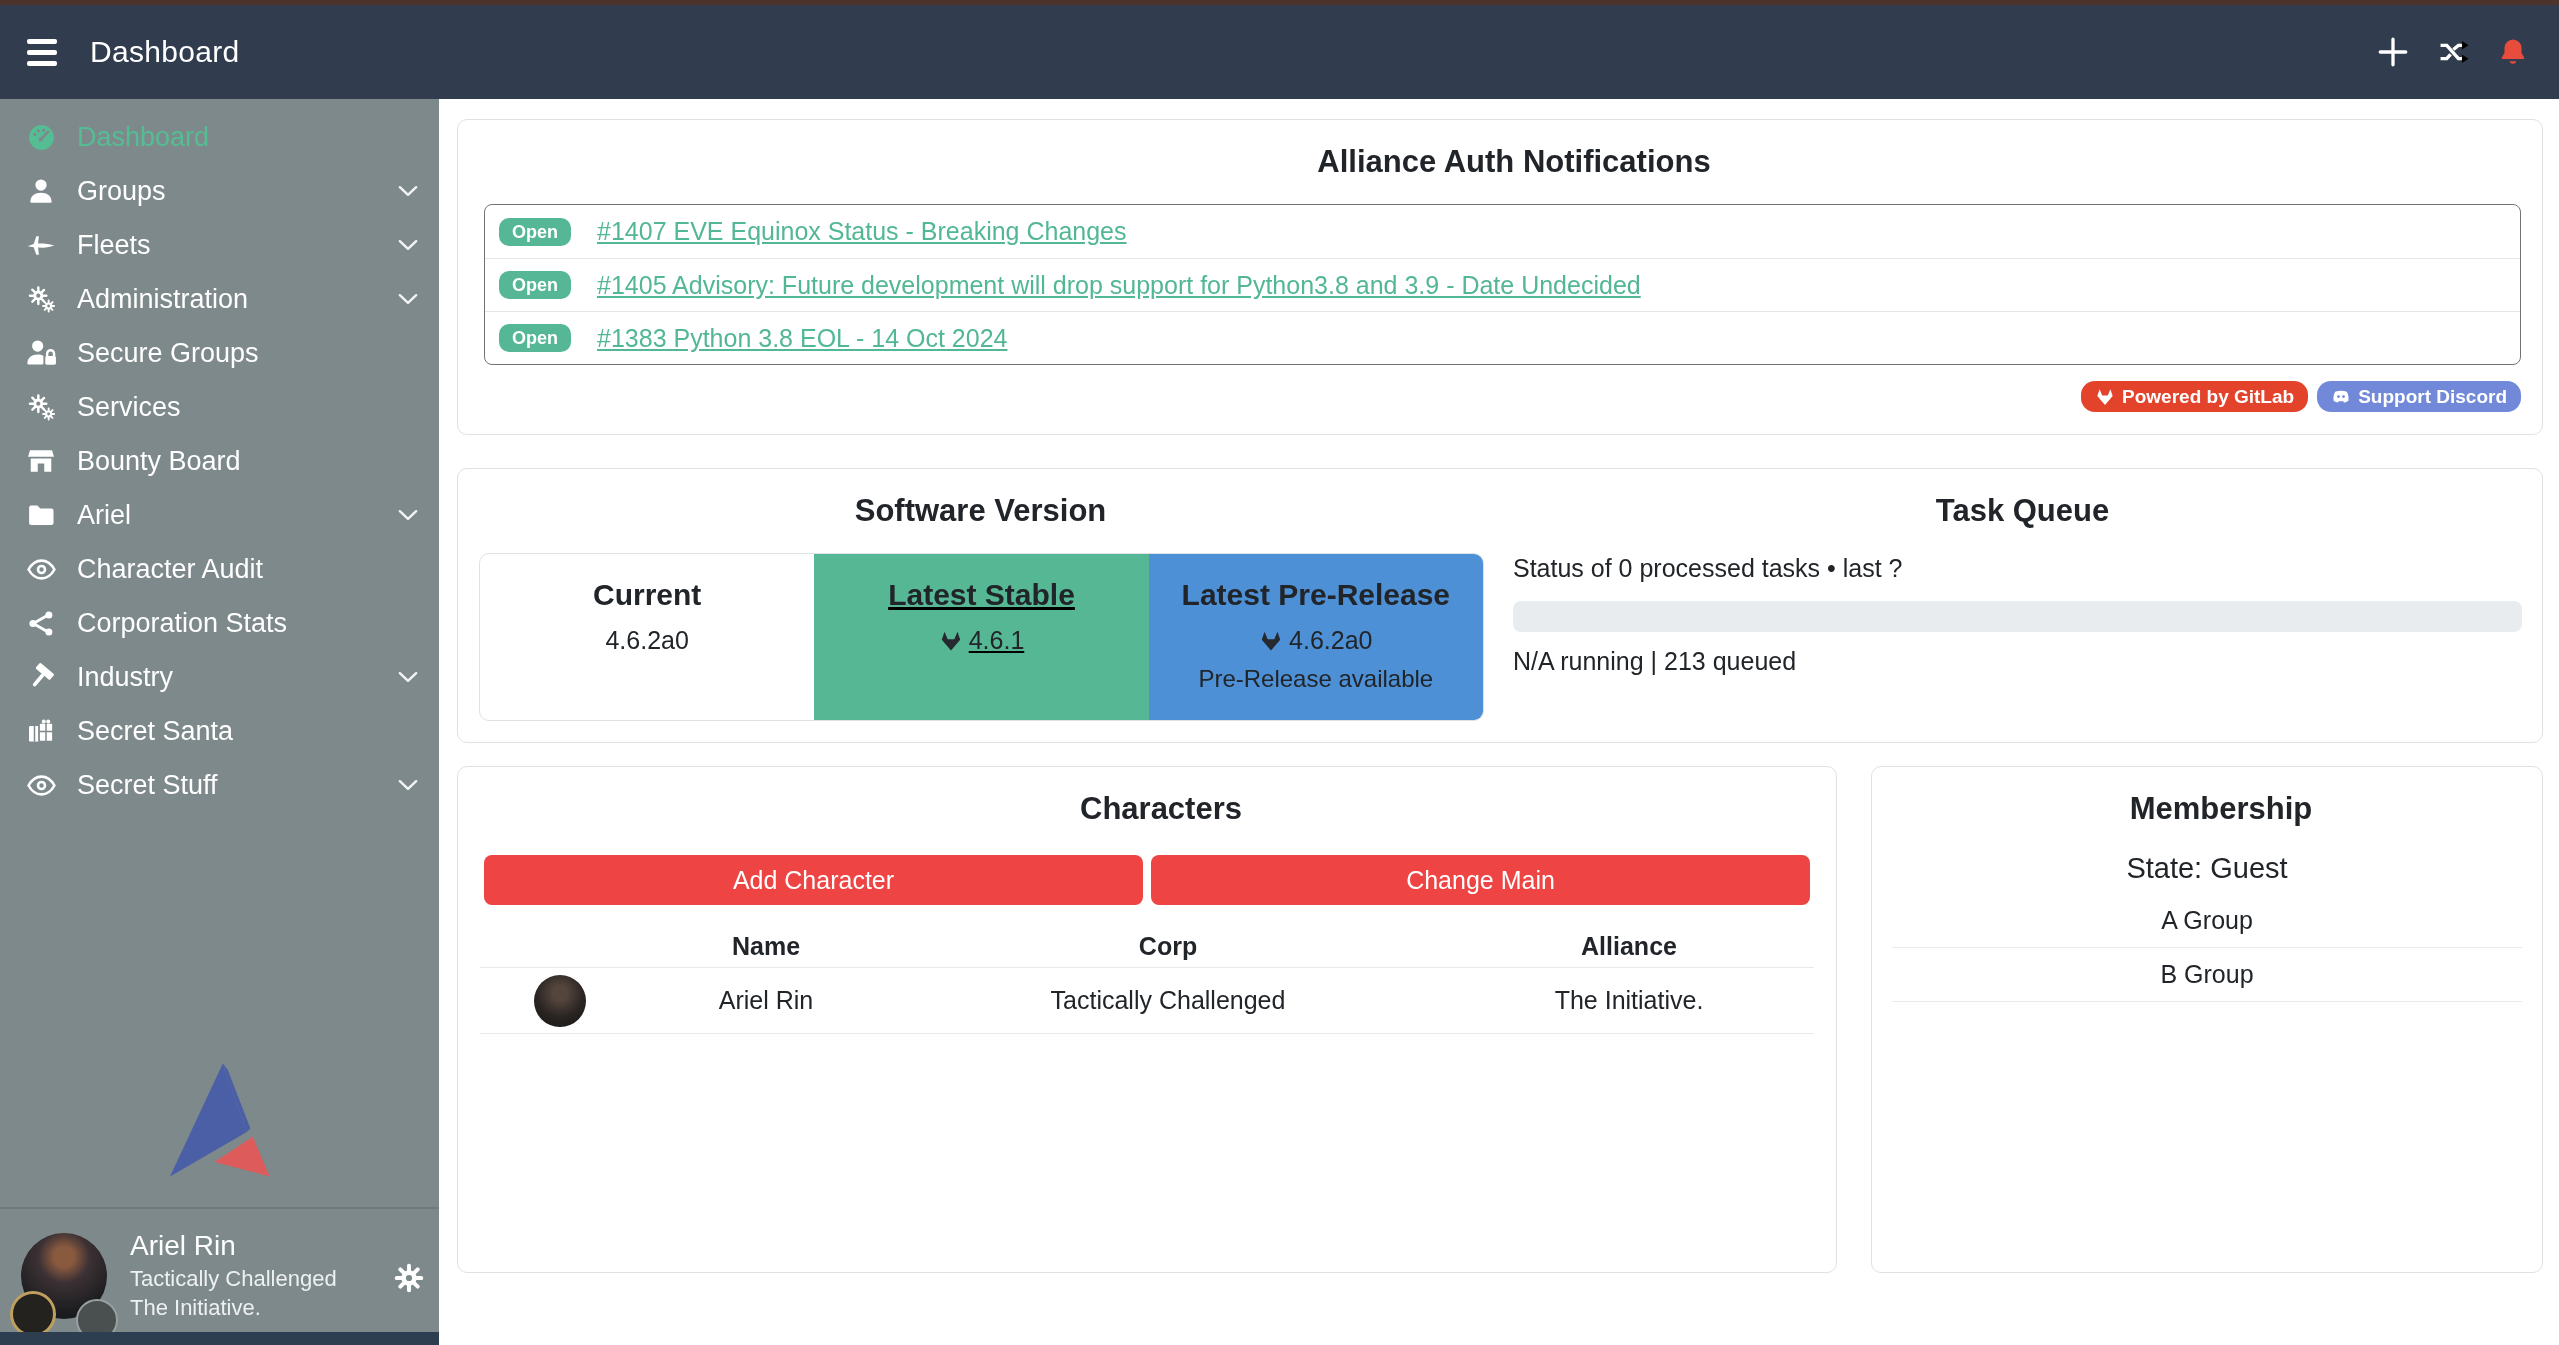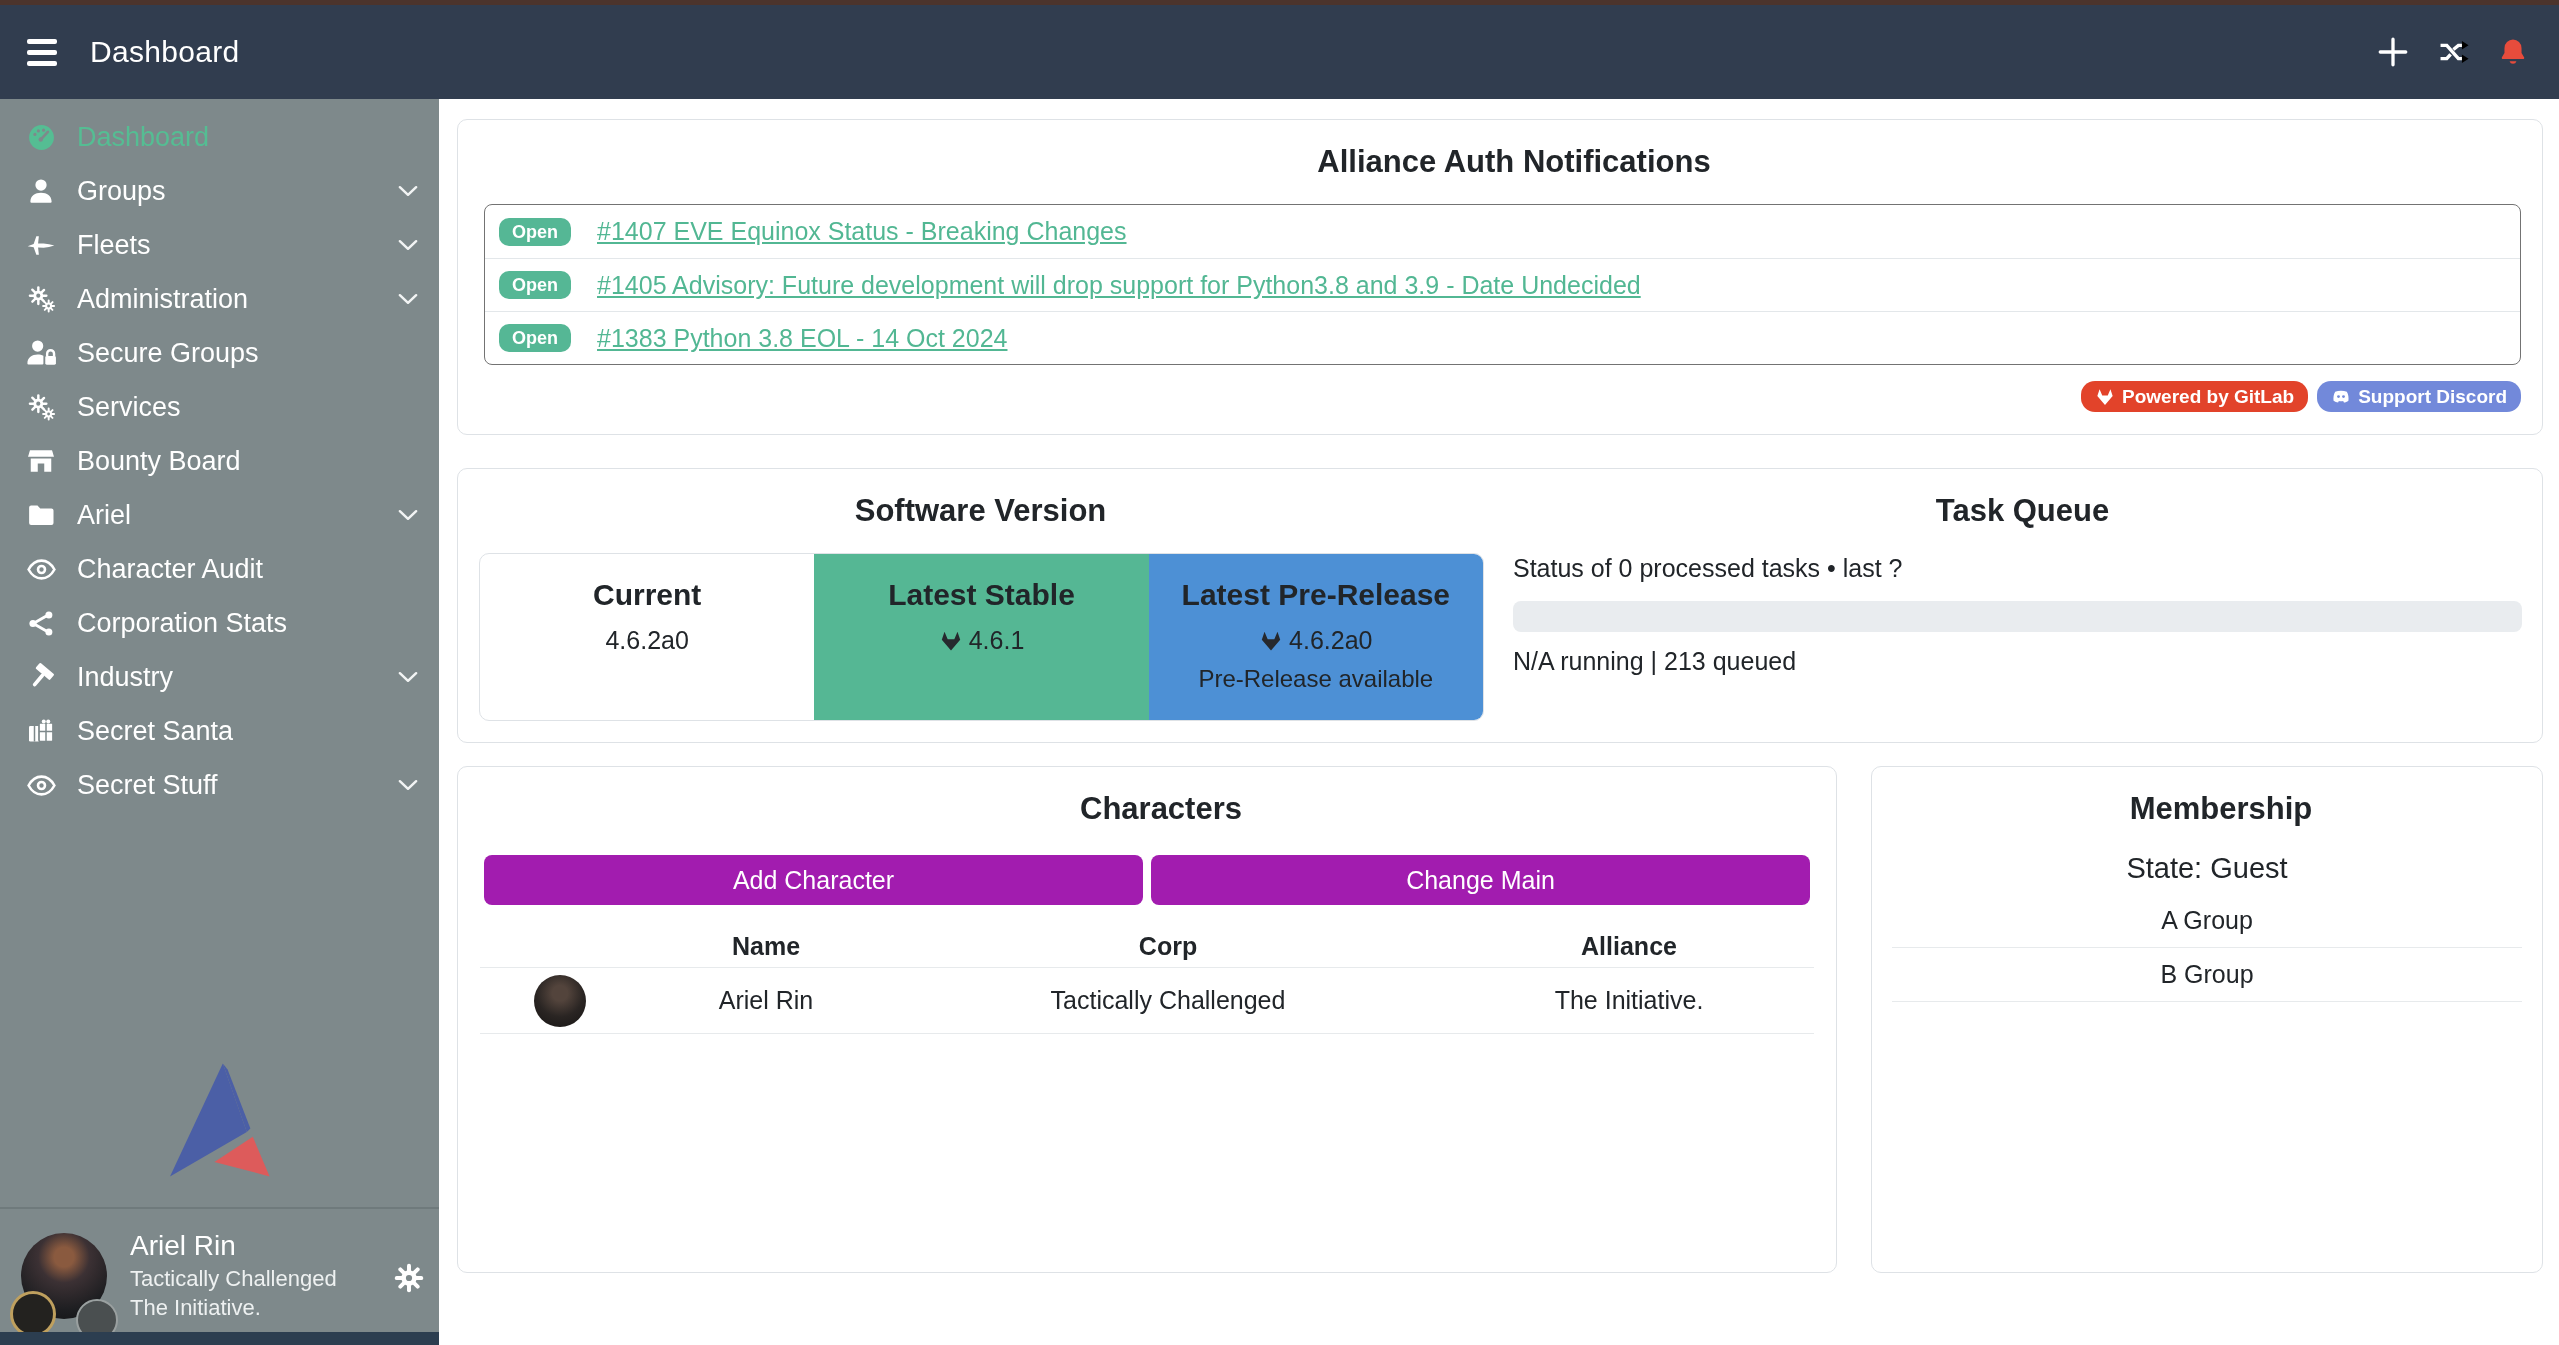--- a/index.html
+++ b/index.html
@@ -54,33 +54,33 @@
   .notif-foot { position:absolute; right:21px; top:261px; display:flex; gap:9px; }
   .pill { height:31px; border-radius:14px; color:#fff; font-size:19px; font-weight:bold; display:flex; align-items:center; padding:0 14px; gap:7px; cursor:pointer; }
   .pill-gitlab { background:#e2432a; }
   .pill-discord { background:#7289da; }
 
   
   .sv-half { position:absolute; left:0; top:0; width:1045px; height:100%; }
   .tq-half { position:absolute; left:1045px; top:0; right:0; height:100%; }
   .ver-wrap { position:absolute; left:21px; top:84px; width:1005px; height:168px; border:1.5px solid #dee2e6; border-radius:10px; display:flex; overflow:hidden; }
   .ver-box { flex:1; text-align:center; }
-  .ver-box.stable { background:#55b794; }
+  .ver-box.stable { background:#55b794;text-decoration:underline; }
   .ver-box.prerelease { background:#4d90d5; }
   .ver-head { margin-top:24px; font-size:30px; font-weight:600; color:#212529; }
   .ver-num { margin-top:14px; font-size:25px; color:#212529; display:flex; align-items:center; justify-content:center; gap:6px; }
   .ver-num .tanuki { color:#26292e; display:flex; }
   .ver-note { margin-top:10px; font-size:24px; color:#212529; }
   .tq-status { position:absolute; left:10px; top:85px; font-size:25px; color:#212529; }
   .tq-bar { position:absolute; left:10px; right:20px; top:132px; height:31px; background:#e9ecef; border-radius:8px; }
   .tq-queue { position:absolute; left:10px; top:178px; font-size:25px; color:#212529; }
 
   
   .char-buttons { position:absolute; left:26px; right:26px; top:88px; height:50px; display:flex; gap:8px; }
-  .btn-dark { flex:1; background:#a21caf; border:none; border-radius:8px; color:#fff; font-size:25px; font-family:"Liberation Sans",sans-serif; cursor:pointer; }
+  .btn-dark { flex:1; background:#ef4444; border:none; border-radius:8px; color:#fff; font-size:25px; font-family:"Liberation Sans",sans-serif; cursor:pointer; }
   .char-table { position:absolute; left:22px; right:22px; top:158px; }
   .char-hrow, .char-drow { display:grid; grid-template-columns:160px 252px 552px 1fr; align-items:center; }
   .char-hrow { height:42px; }
   .char-hrow div { text-align:center; font-size:25px; font-weight:bold; color:#212529; }
   .char-drow { height:67px; border-top:1.5px solid #e7eaec; border-bottom:1.5px solid #e7eaec; }
   .char-drow div { text-align:center; font-size:25px; color:#212529; }
   .char-avatar { width:52px; height:52px; border-radius:50%; margin:0 auto;
     background:radial-gradient(circle at 50% 35%, #53443c 0 18%, #2a2523 55%, #161413 100%); }
 
   

